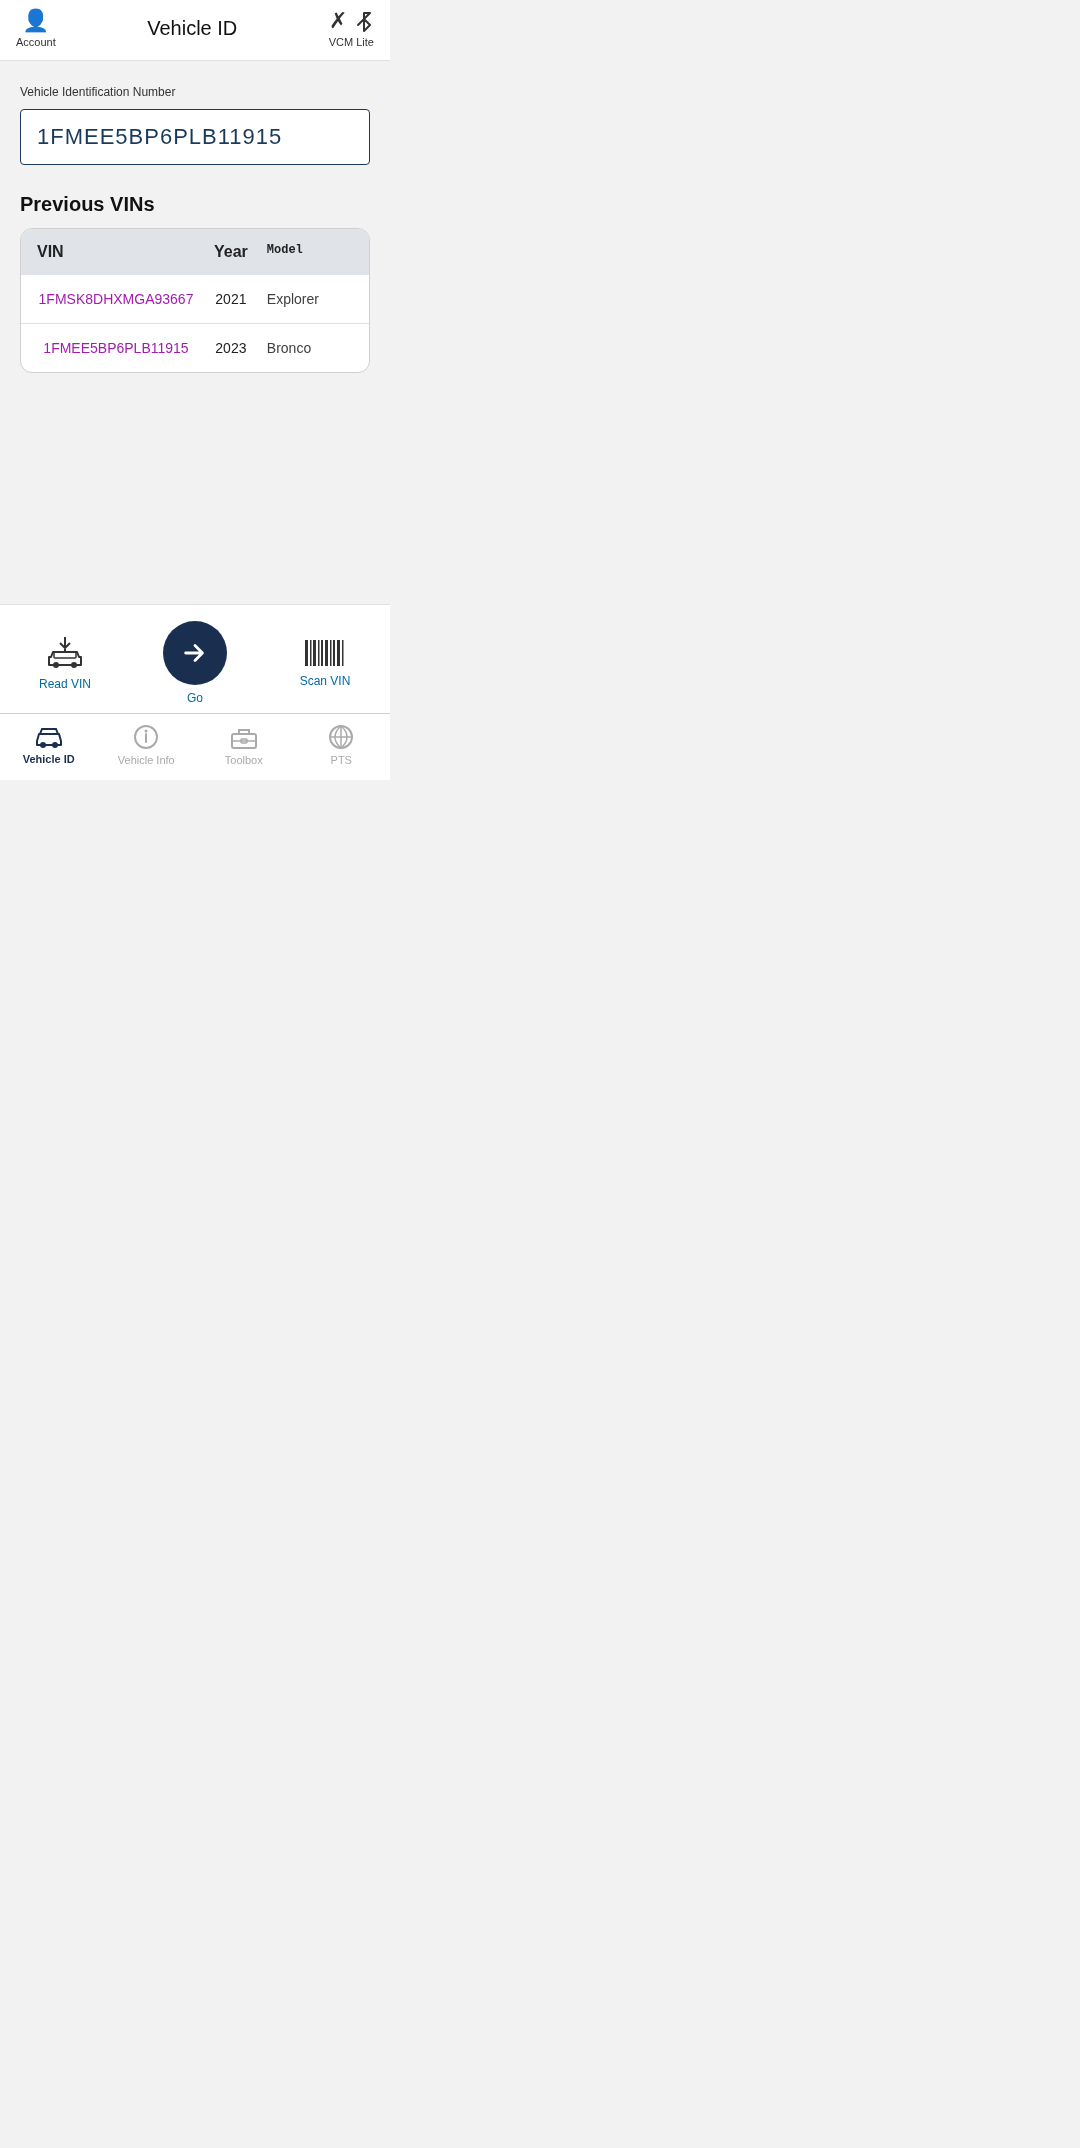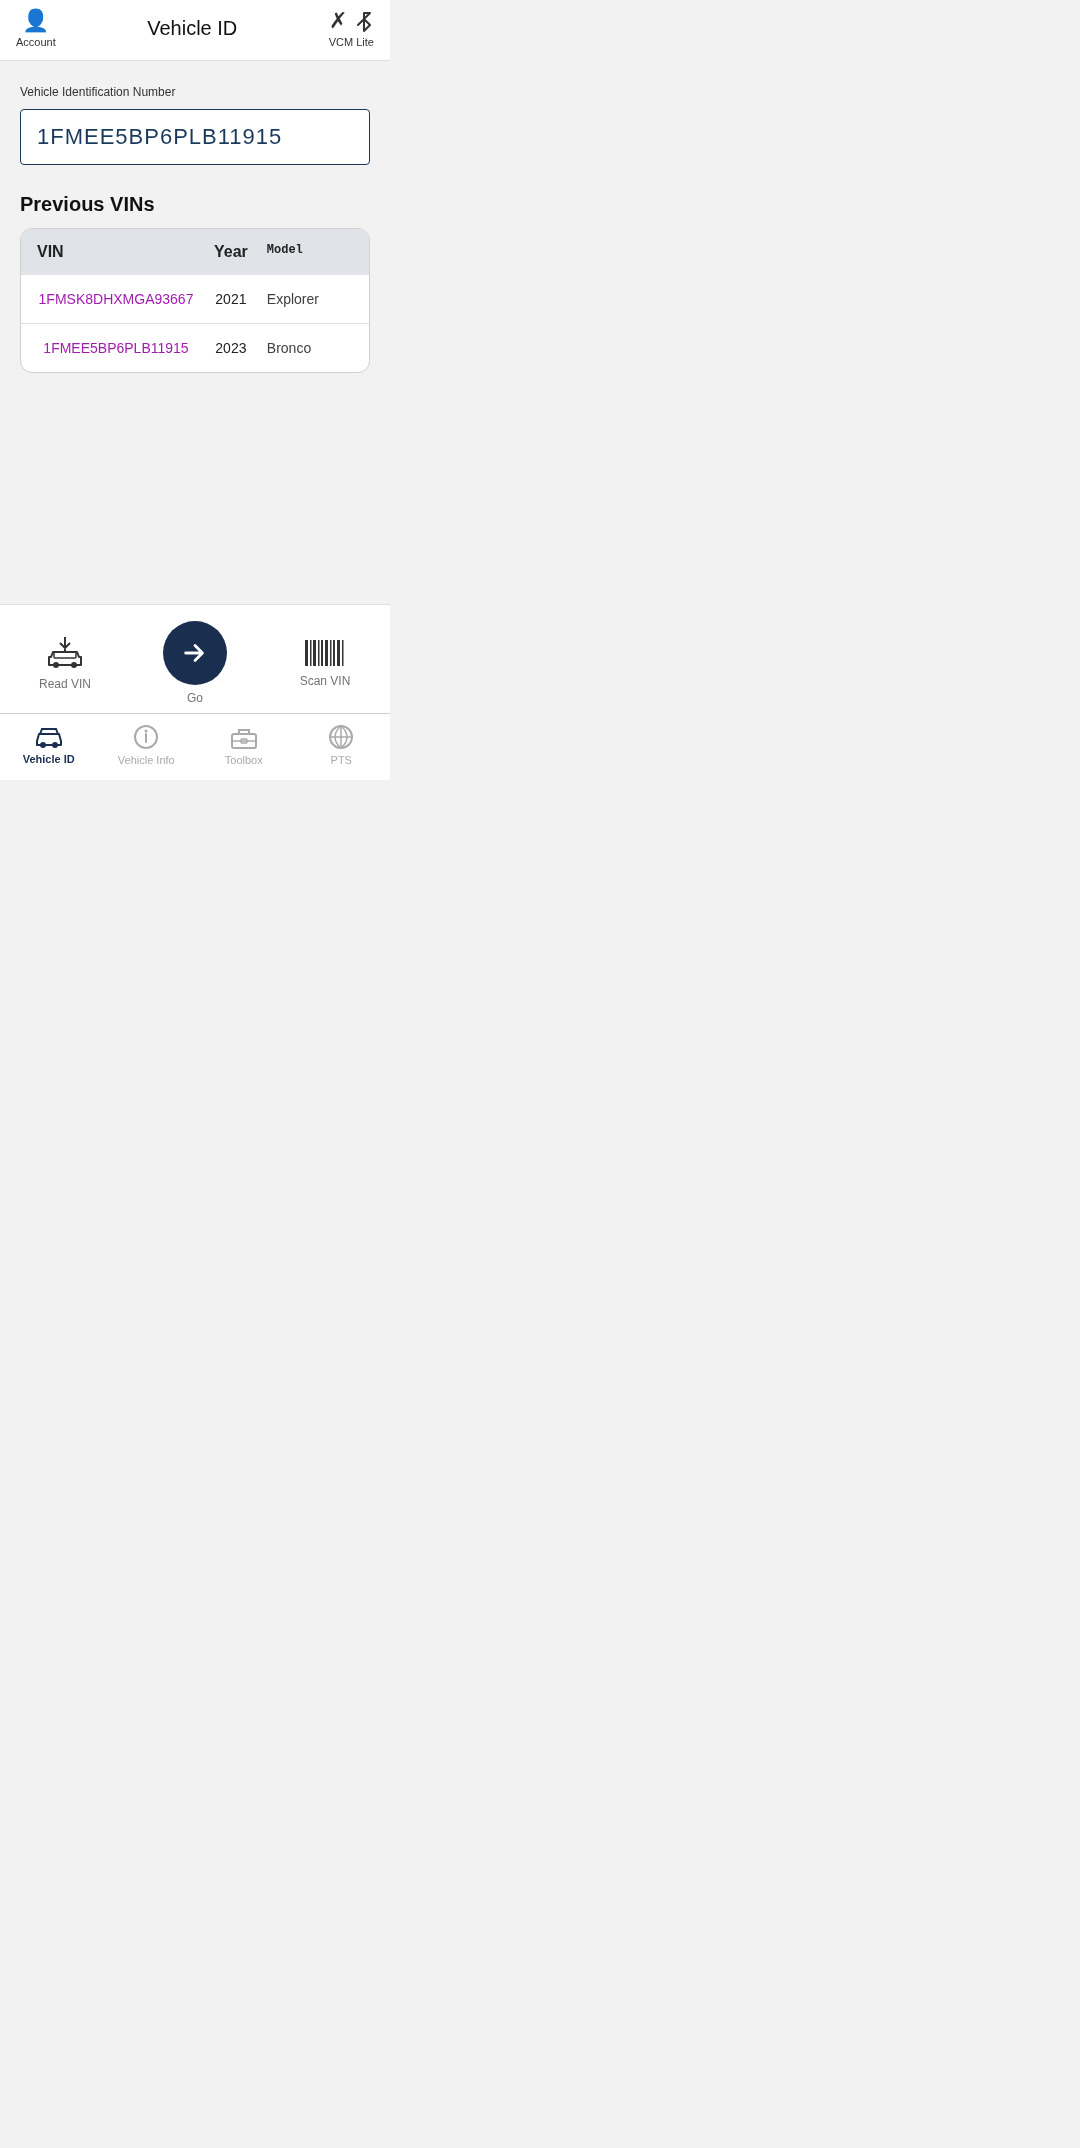--- a/index.html
+++ b/index.html
@@ -217,21 +217,21 @@
     }
 
     .action-icon-go svg {
       width: 28px;
       height: 28px;
       fill: white;
     }
 
     .action-label {
       font-size: 12px;
-      color: #737373;
+      color: #0369a1;
     }
 
     
     .tab-bar {
       background: #ffffff;
       display: flex;
       justify-content: space-around;
       align-items: center;
       padding: 10px 0 14px 0;
       border-top: 1px solid #d0d0d0;

